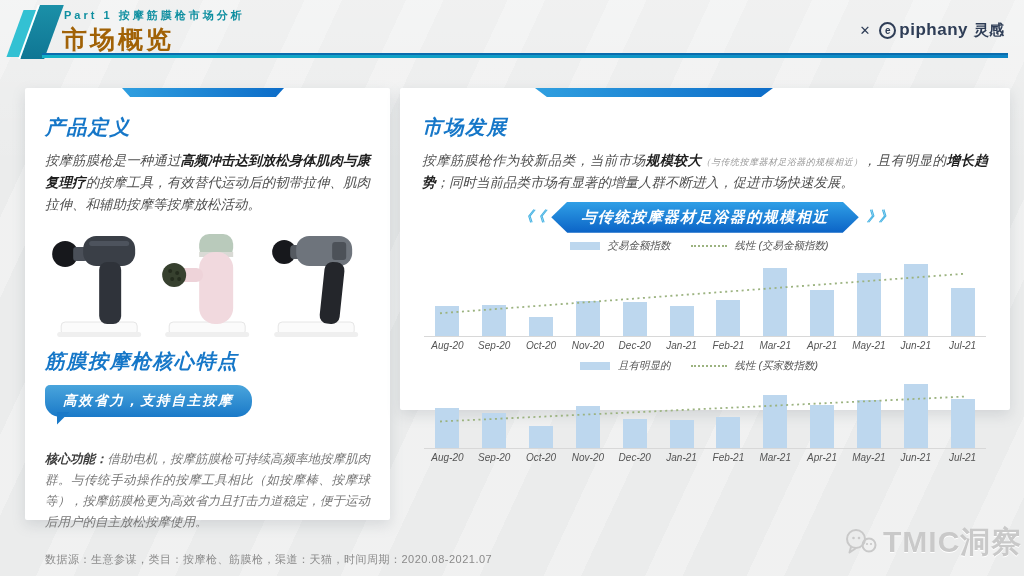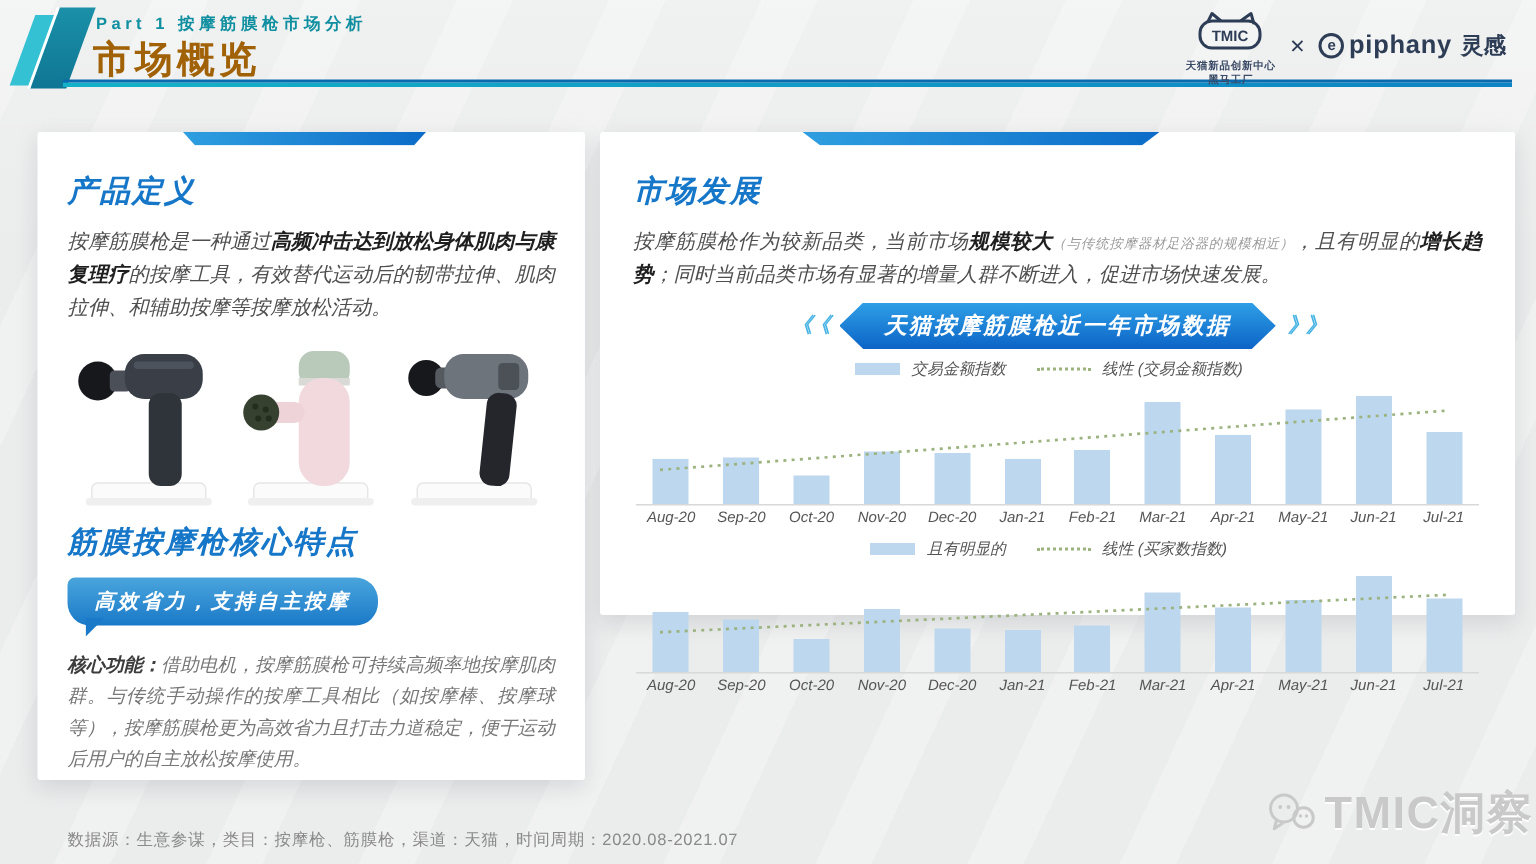--- a/index.html
+++ b/index.html
@@ -60,21 +60,21 @@
   .seg-bold{ font-weight:bold; color:#1f1f1f; }
   .seg-small{ font-size:9px; color:#9a9a9a; }
 
   
   .guns{ display:flex; justify-content:space-between; margin:6px 0 2px; }
   .gun-item{ width:110px; height:122px; }
   .features-title{ margin:4px 0 10px; }
   .bubble{ position:relative; display:inline-block;
     background:linear-gradient(180deg,#4aa5dc,#1a79c8);
     color:#fff; font-weight:bold; font-size:13.5px; letter-spacing:2px;
-    padding:7px 18px; border-radius:5px 15px 15px 15px; margin-bottom:0; }
+    padding:7px 18px; border-radius:5px 15px 15px 15px; margin-bottom:16px; }
   .bubble::after{ content:""; position:absolute; left:12px; bottom:-8px; width:13px; height:13px;
     background:#1a79c8; clip-path:polygon(0 0,100% 0,0 100%); }
   .core{ font-size:12.5px; line-height:1.7; color:#777; text-align:justify;margin-top:16px; }
   .core .seg-bold{ color:#3c3c3c; }
 
   
   .badge-row{ display:flex; align-items:center; justify-content:center; gap:8px; margin:8px 0 2px; }
   .badge-deco{ color:#49b4e4; font-size:14px; font-weight:bold; letter-spacing:-2px; }
   .badge{ background:linear-gradient(180deg,#2f9fe6,#0b63c6);
     color:#fff; font-weight:bold; font-size:15px; letter-spacing:1.5px;
@@ -106,30 +106,20 @@
 </head>
 <body>
 
 <div class="deco-back"></div>
 <div class="deco-front"></div>
 <div class="part-label">Part 1 按摩筋膜枪市场分析</div>
 <div class="page-title">市场概览</div>
 <div class="header-underline"></div>
 
 <div class="logos">
-  <div class="tmic-block">
-    <svg width="52" height="28" viewBox="0 0 52 28">
-      <path d="M11 8 L14 2 L20 7" fill="none" stroke="#2e3d56" stroke-width="2" stroke-linejoin="round"></path>
-      <path d="M33 7 L40 2 L42 9" fill="none" stroke="#2e3d56" stroke-width="2" stroke-linejoin="round"></path>
-      <rect x="6" y="7" width="40" height="18" rx="8" fill="none" stroke="#2e3d56" stroke-width="2"></rect>
-      <text x="26" y="20" text-anchor="middle" font-size="10" font-weight="bold" fill="#2e3d56" font-family="Liberation Sans, sans-serif">TMIC</text>
-    </svg>
-    <div class="tmic-sub">天猫新品创新中心</div>
-    <div class="tmic-sub">黑马工厂</div>
-  </div>
   <div class="x-mark">✕</div>
   <div class="epiphany">
     <span class="e-circle">e</span>
     <span class="ep-name">piphany</span>
     <span class="ep-cn">灵感</span>
   </div>
 </div>
 
 <div class="card card-left">
   <div class="tab"></div>
@@ -180,21 +170,21 @@
 </div>
 
 <div class="card card-right">
   <div class="tab"></div>
   <div class="card-body">
     <div class="card-title">市场发展</div>
     <p class="desc"><span>按摩筋膜枪作为较新品类，当前市场</span><span class="seg-bold">规模较大</span><span class="seg-small">（与传统按摩器材足浴器的规模相近）</span><span>，且有明显的</span><span class="seg-bold">增长趋势</span><span>；同时当前品类市场有显著的增量人群不断进入，促进市场快速发展。</span></p>
 
     <div class="badge-row">
       <span class="badge-deco">《《</span>
-      <div class="badge">天猫按摩筋膜枪近一年市场数据</div>
+      <div class="badge">与传统按摩器材足浴器的规模相近</div>
       <span class="badge-deco">》》</span>
     </div>
 
     <div class="chart">
         <div class="legend">
           <div class="swatch" style="background: rgb(189, 215, 238);"></div>
           <div class="lg-label">交易金额指数</div>
           <div class="dots" style="border-top-color: rgb(156, 179, 128);"></div>
           <div class="lg-label">线性 (交易金额指数)</div>
         </div>

